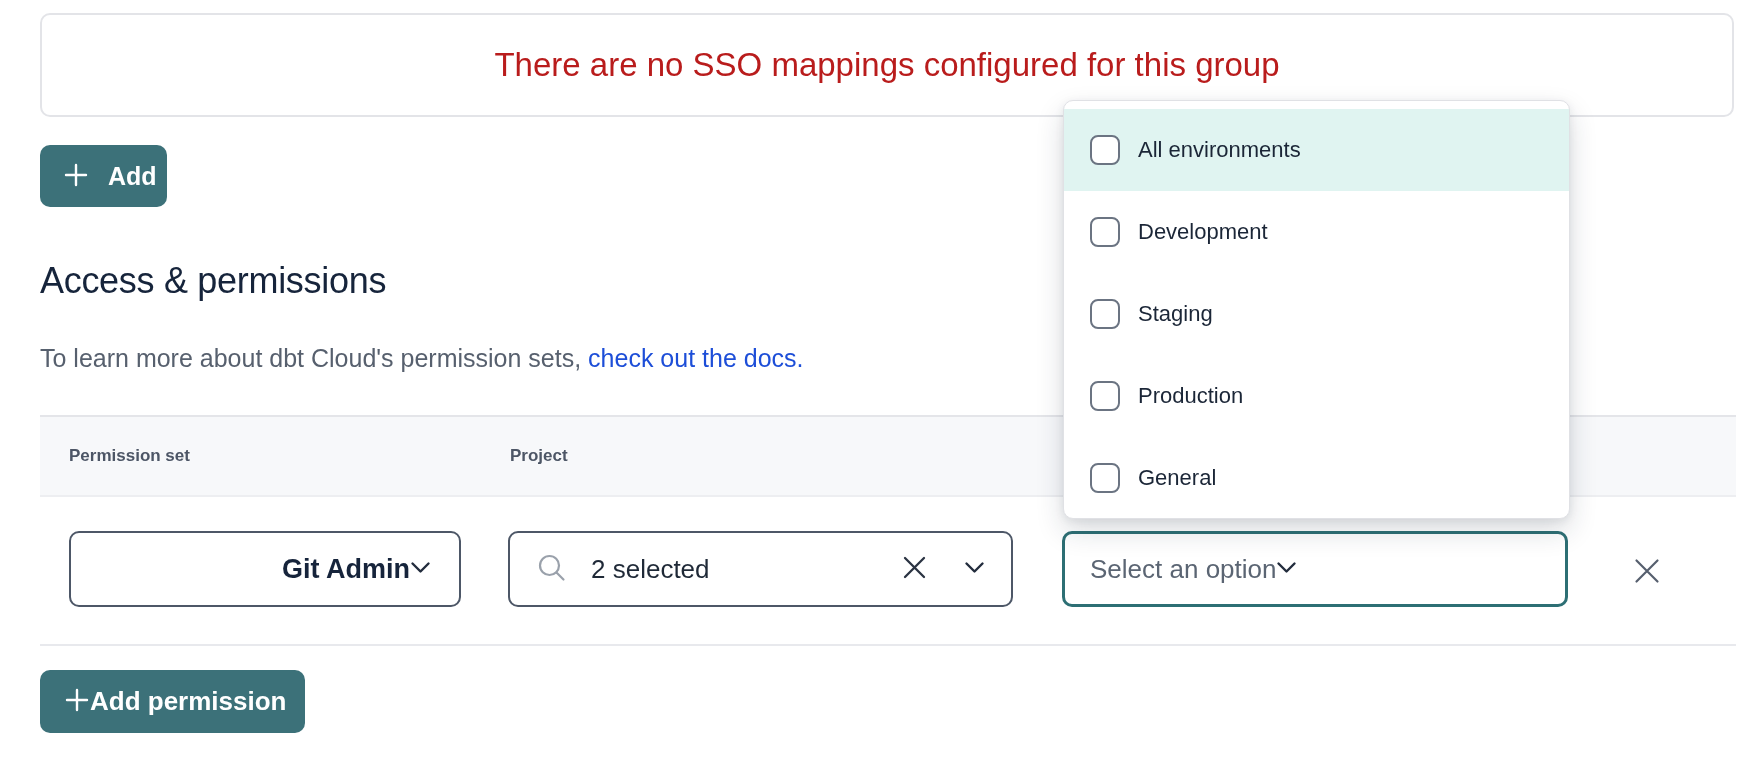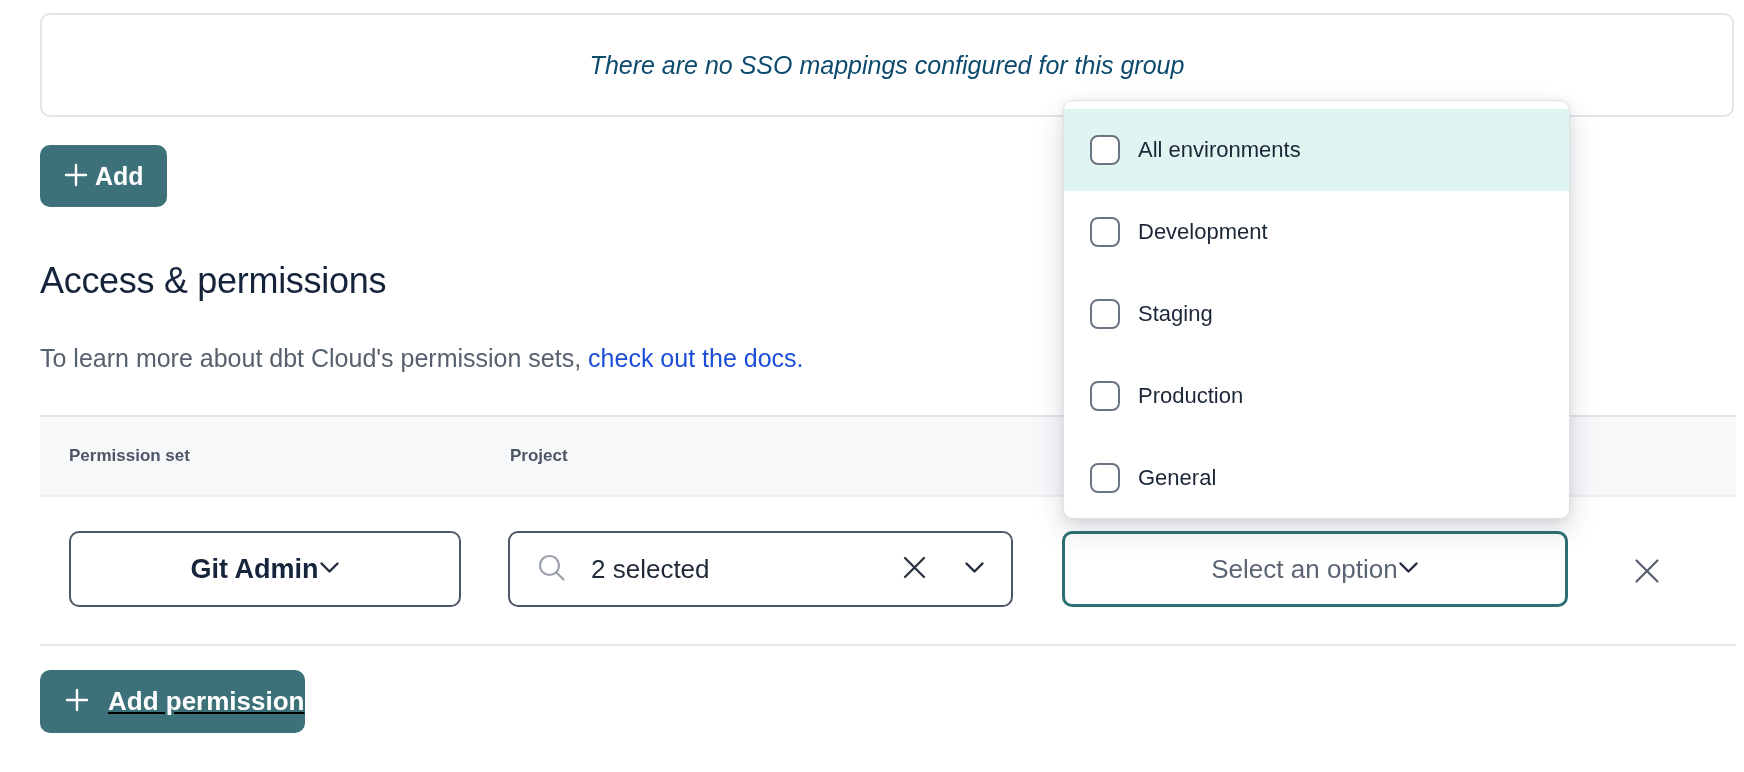--- a/index.html
+++ b/index.html
@@ -8,33 +8,33 @@
     position:relative; width:1744px; height:772px; background:#ffffff;
     font-family:"Liberation Sans", sans-serif; overflow:hidden;
   }
 
   
   .sso-box {
     position:absolute; left:40px; top:13px; width:1694px; height:104px;
     border:2px solid #e3e4e8; border-radius:10px; background:#fff;
     display:flex; align-items:center; justify-content:center;
   }
-  .sso-box .msg { font-size:25px; color:#0c4a6e;font-style:italic; }
+  .sso-box .msg { font-size:33px; color:#b91c1c; }
 
   
   .btn {
     position:absolute; display:flex; align-items:center;
     background:#3c7179; border:none; border-radius:10px; cursor:pointer;
     font-family:inherit;
   }
   .btn .plus { flex:none; display:block; }
   .btn .lbl { color:#ffffff; font-weight:600; }
-  #btn-add { left:40px; top:145px; width:127px; height:62px; padding-left:23px; gap:6px; }
+  #btn-add { left:40px; top:145px; width:127px; height:62px; padding-left:23px; gap:19px; }
   #btn-add .lbl { font-size:25px; }
-  #btn-add-permission { left:40px; top:670px; width:265px; height:63px; padding-left:24px; gap:18px;text-decoration:underline; }
+  #btn-add-permission { left:40px; top:670px; width:265px; height:63px; padding-left:24px; gap:0; }
   #btn-add-permission .lbl { font-size:26px; }
 
   
   .section-title {
     position:absolute; left:40px; top:260px;
     font-size:36px; font-weight:400; color:#16243b; letter-spacing:-0.3px;
   }
   .desc { position:absolute; left:40px; top:344px; font-size:25px; color:#57606e; }
   .desc a { color:#1d4ed8; text-underline-offset:4px; cursor:pointer; }
 
@@ -47,26 +47,26 @@
         font-size:17px; font-weight:700; color:#4d5666; }
   .th-permission { left:29px; }
   .th-project { left:470px; }
 
   
   .select-box {
     position:absolute; top:531px; height:76px; background:#fff;
     border:2px solid #4d5767; border-radius:10px;
     display:flex; align-items:center; cursor:pointer;
   }
-  #sel-permission { left:69px; width:392px; padding:0 28px; justify-content:center; }
+  #sel-permission { left:69px; width:392px; padding:0 28px; justify-content:flex-end; }
   #sel-permission .value { font-size:27px; font-weight:700; color:#16243b; }
   #sel-project { left:508px; width:505px; padding:0 26px; }
   #sel-project .value { font-size:26px; font-weight:400; color:#1f2937; margin-left:24px; flex:1; text-align:left; }
   #sel-project .clear { margin-right:36px; cursor:pointer; }
-  #sel-env { left:1062px; width:506px; border:3px solid #2d6f74; padding:11px 25px; justify-content:center; }
+  #sel-env { left:1062px; width:506px; border:3px solid #2d6f74; padding:11px 25px; justify-content:flex-start; }
   #sel-env .placeholder { font-size:26px; color:#5b6573; }
 
   .row-x { position:absolute; left:1634px; top:558px; width:26px; height:26px; cursor:pointer; }
 
   .divider { position:absolute; left:40px; top:644px; width:1696px; border-top:2px solid #e8e9ed; }
 
   
   .dropdown {
     position:absolute; left:1063px; top:100px; width:507px; height:419px;
     background:#ffffff; border:1px solid #e0e1e5; border-radius:10px;

